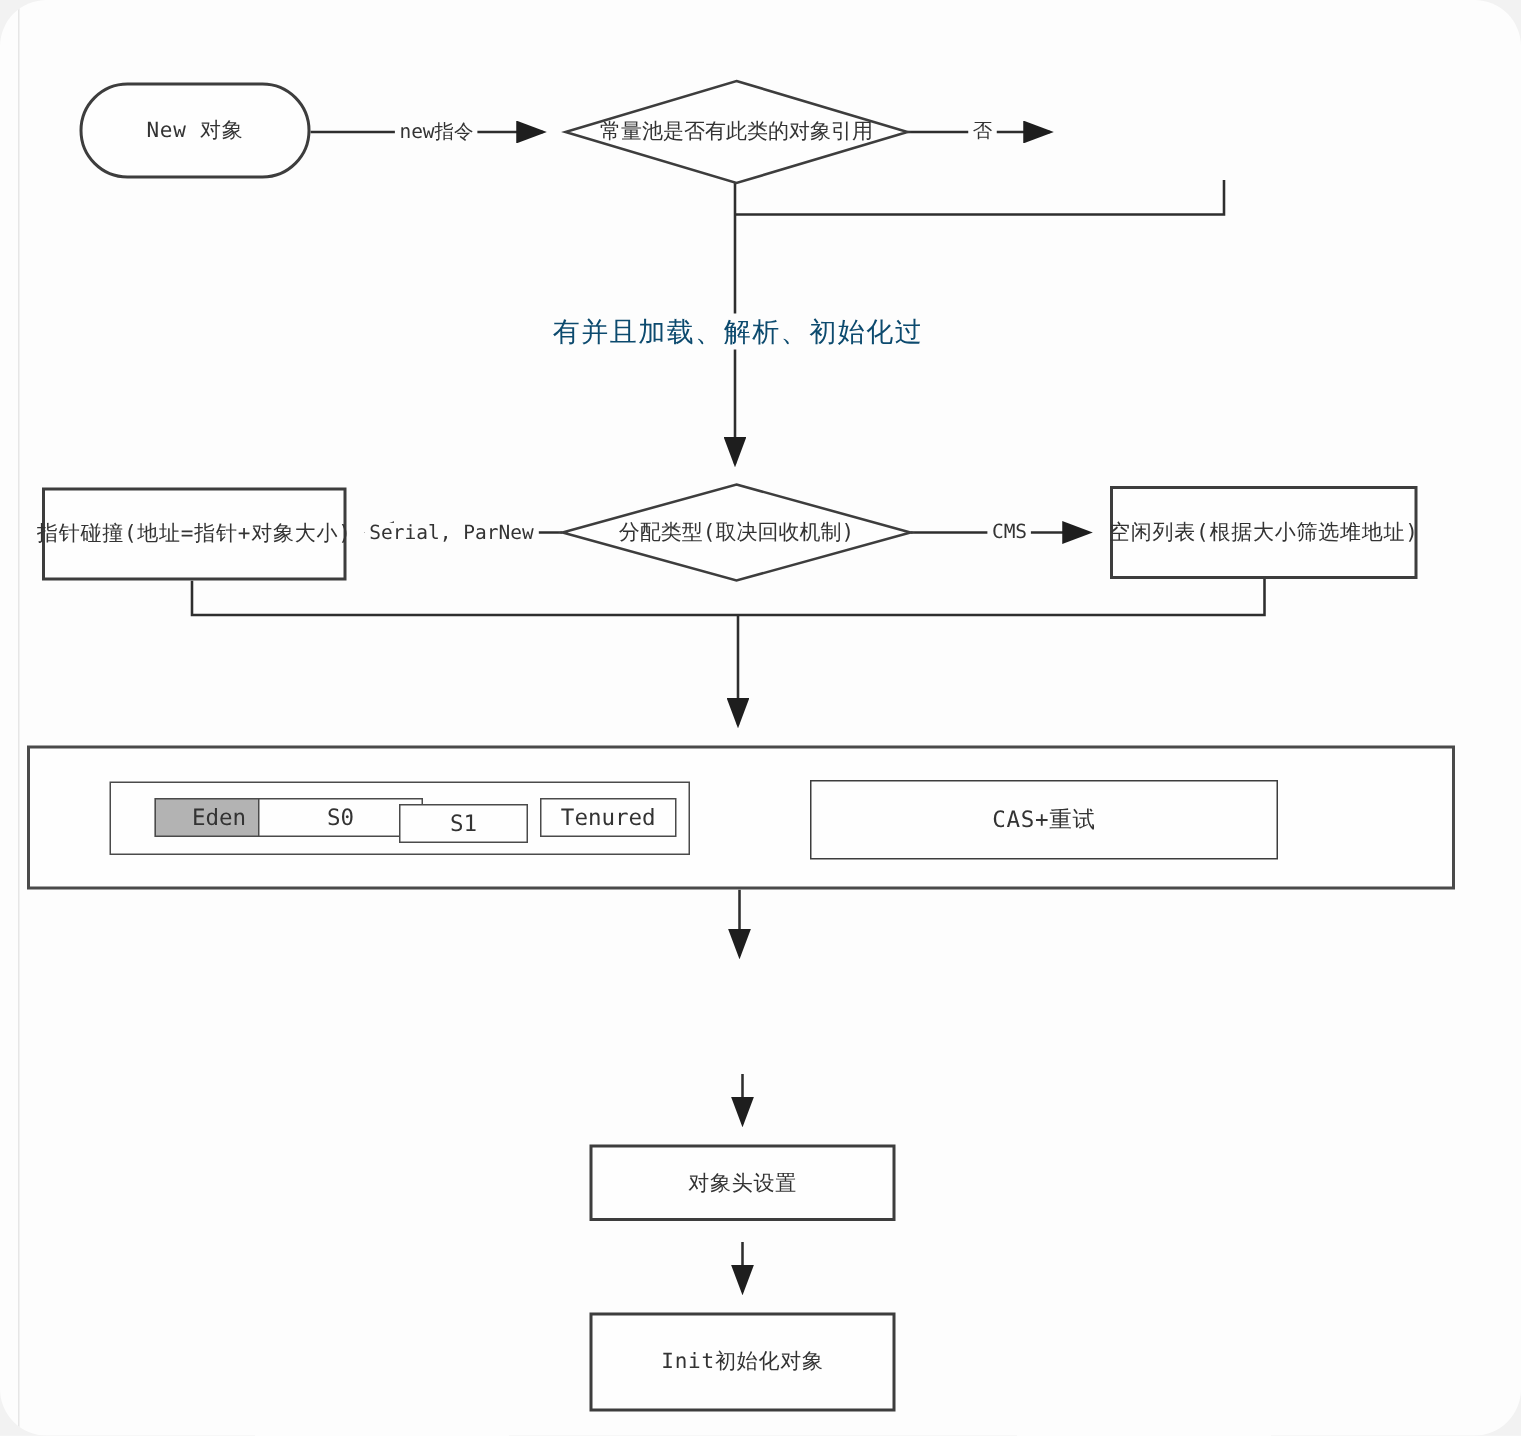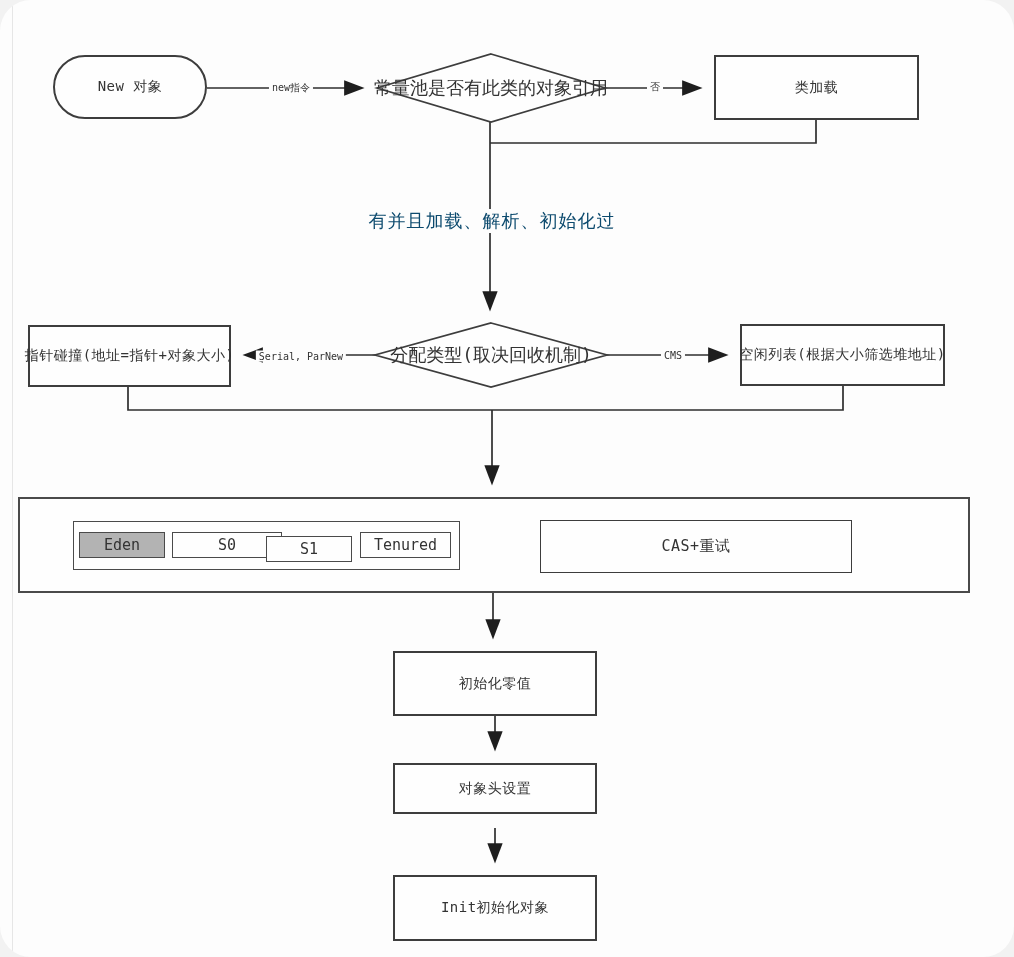--- a/index.html
+++ b/index.html
@@ -38,30 +38,30 @@
     font-size: 14px;
     letter-spacing: 0.5px;
     white-space: nowrap;
   }
   .terminator {
     border-radius: 32px;
   }
   .diamond-label {
     position: absolute;
     transform: translate(-50%, -50%);
-    font-size: 18px;
+    font-size: 14px;
     white-space: nowrap;
     background: transparent;
   }
   .edge-label {
     position: absolute;
     transform: translate(-50%, -50%);
     background: #fdfdfd;
     padding: 0 3px;
-    font-size: 10px;
+    font-size: 13px;
     white-space: nowrap;
   }
   .edge-label.big {
     font-size: 18px;
     letter-spacing: 1px;
     color: #0c4a6e;
   }
   .container-box {
     position: absolute;
     box-sizing: border-box;
@@ -77,21 +77,21 @@
   .region {
     position: absolute;
     box-sizing: border-box;
     border: 1.5px solid #4a4a4a;
     background: #fefefe;
     display: flex;
     align-items: center;
     justify-content: center;
     font-size: 15px;
   }
-  .region.eden-fill { background: #b3b3b3; }
+  .region.eden-fill { background: #b3b3b3; margin-left: 24px; }
 </style>
 </head>
 <body>
 
 <div id="canvas">
 
   <div id="page-left-rule"></div>
 
   <svg id="connector-layer" width="1014" height="957" viewBox="0 0 1014 957">
     <defs>
@@ -129,23 +129,20 @@
     <polygon points="491,54 605,88 491,122 377,88" fill="#fefefe" stroke="#3d3d3d" stroke-width="1.7"></polygon>
     <polygon points="491,323 607,355 491,387 375,355" fill="#fefefe" stroke="#3d3d3d" stroke-width="1.7"></polygon>
   </svg>
 
   <div class="node terminator" style="left:53px; top:55px; width:154px; height:64px;">
     <span>New 对象</span>
   </div>
 
   <div class="diamond-label" style="left:491px; top:88px;">常量池是否有此类的对象引用</div>
 
-  <div class="node" style="left:714px; top:55px; width:205px; height:65px;">
-    <span>类加载</span>
-  </div>
 
   <div class="edge-label" style="left:291px; top:88px;">new指令</div>
   <div class="edge-label" style="left:655px; top:87px;">否</div>
   <div class="edge-label big" style="left:492px; top:221px;">有并且加载、解析、初始化过</div>
 
   <div class="node" style="left:28px; top:325px; width:203px; height:62px;">
     <span>指针碰撞(地址=指针+对象大小)</span>
   </div>
 
   <div class="diamond-label" style="left:491px; top:355px;">分配类型(取决回收机制)</div>
@@ -171,23 +168,20 @@
     <span>S1</span>
   </div>
   <div class="region" style="left:360px; top:532px; width:91px; height:26px;">
     <span>Tenured</span>
   </div>
 
   <div class="node" style="left:540px; top:520px; width:312px; height:53px; border-width:1.5px; font-size:15px;">
     <span>CAS+重试</span>
   </div>
 
-  <div class="node" style="left:393px; top:651px; width:204px; height:65px;">
-    <span>初始化零值</span>
-  </div>
 
   <div class="node" style="left:393px; top:763px; width:204px; height:51px;">
     <span>对象头设置</span>
   </div>
 
   <div class="node" style="left:393px; top:875px; width:204px; height:66px;text-align:center;">
     <span>Init初始化对象</span>
   </div>
 
 </div>

